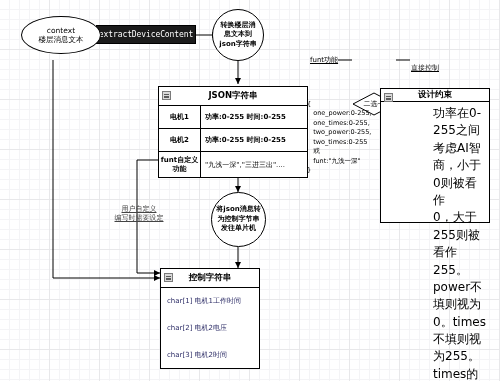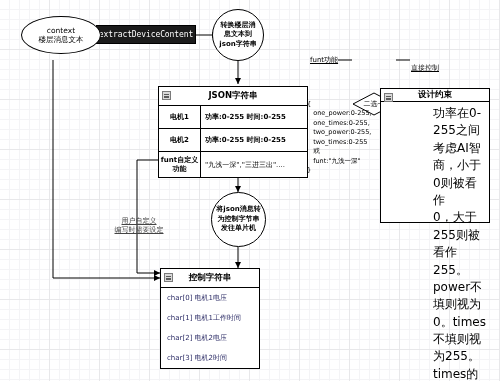--- a/index.html
+++ b/index.html
@@ -333,29 +333,28 @@
 一，若同时存在则视为数据
 无效不会执行。</div>
   </div>
 
   <div class="node circle" style="left:211px; top:192px; width:55px; height:55px;">
     <span>将json消息转</span>
     <span>为控制字节串</span>
     <span>发往单片机</span>
   </div>
 
-  <div class="flabel center" style="left:103px; top:217px; width:72px; color:#444;">
+  <div class="flabel center" style="left:103px; top:205px; width:72px; color:#444;">
     <div>用户自定义</div>
     <div>编写时需要设定</div>
   </div>
 
   <div class="node tbl" style="left:160px; top:268px; width:100px; height:101px;">
     <div class="tbl-head">
       <span class="tbl-icon"></span>
       <span>控制字符串</span>
     </div>
-    <div class="crow">char[0] 电机1电压</div>
     <div class="crow">char[1] 电机1工作时间</div>
     <div class="crow">char[2] 电机2电压</div>
     <div class="crow">char[3] 电机2时间</div>
   </div>
 
 </div>
 
 </body></html>

